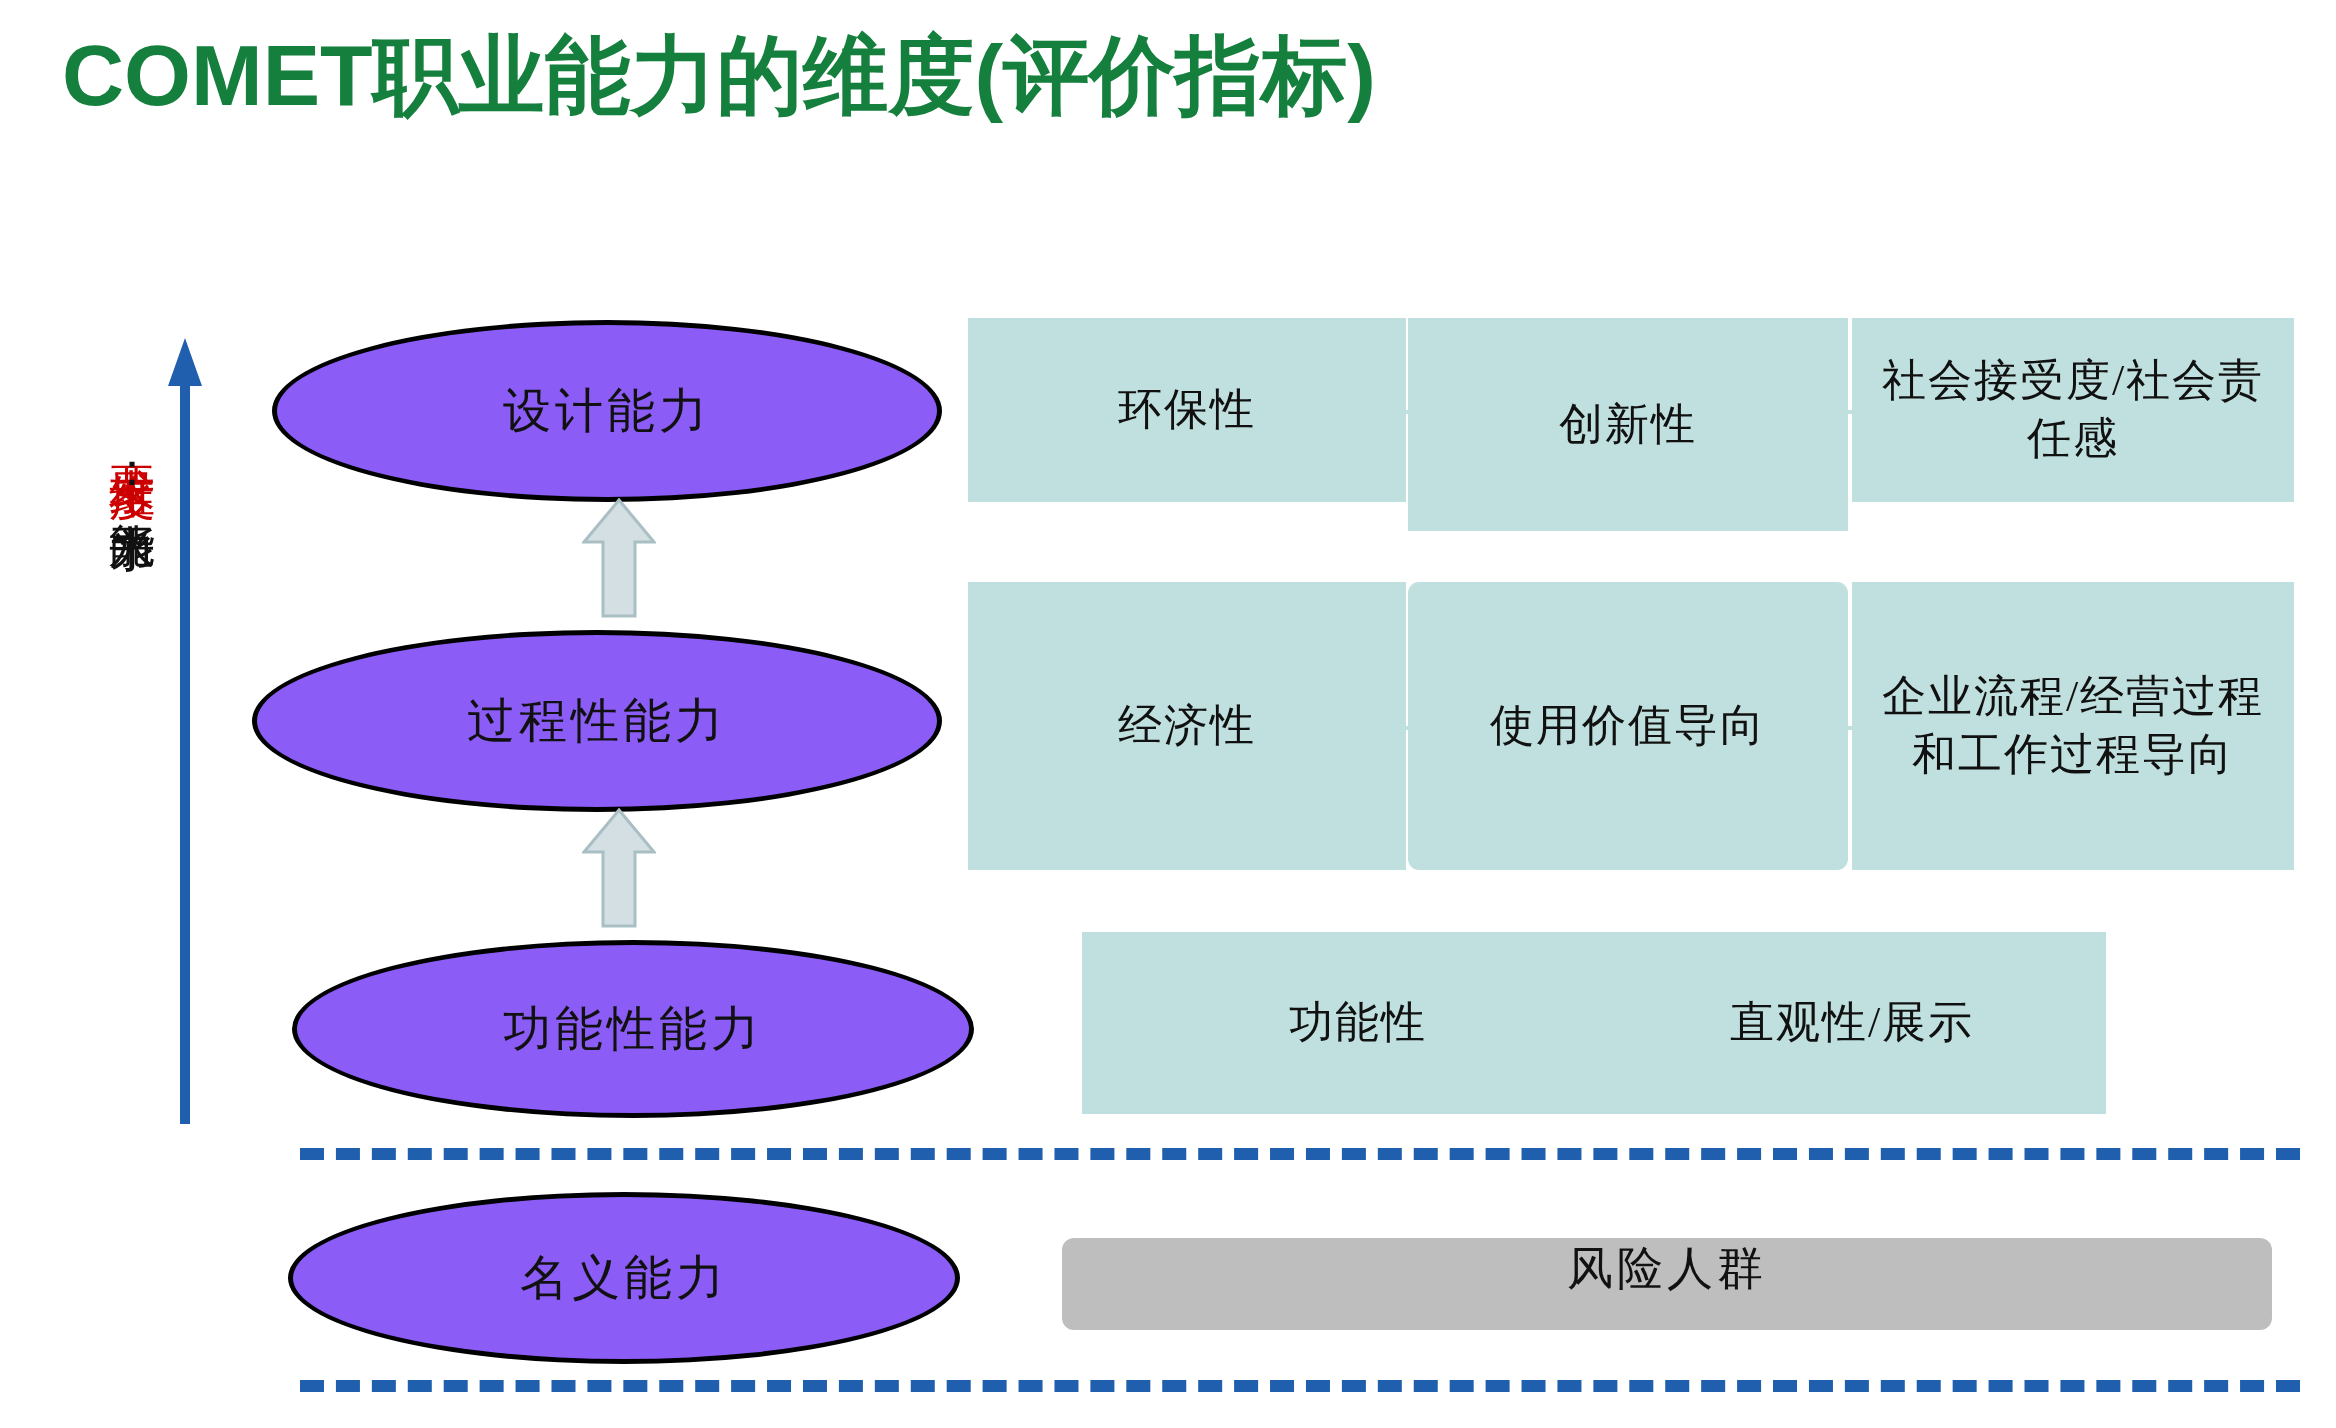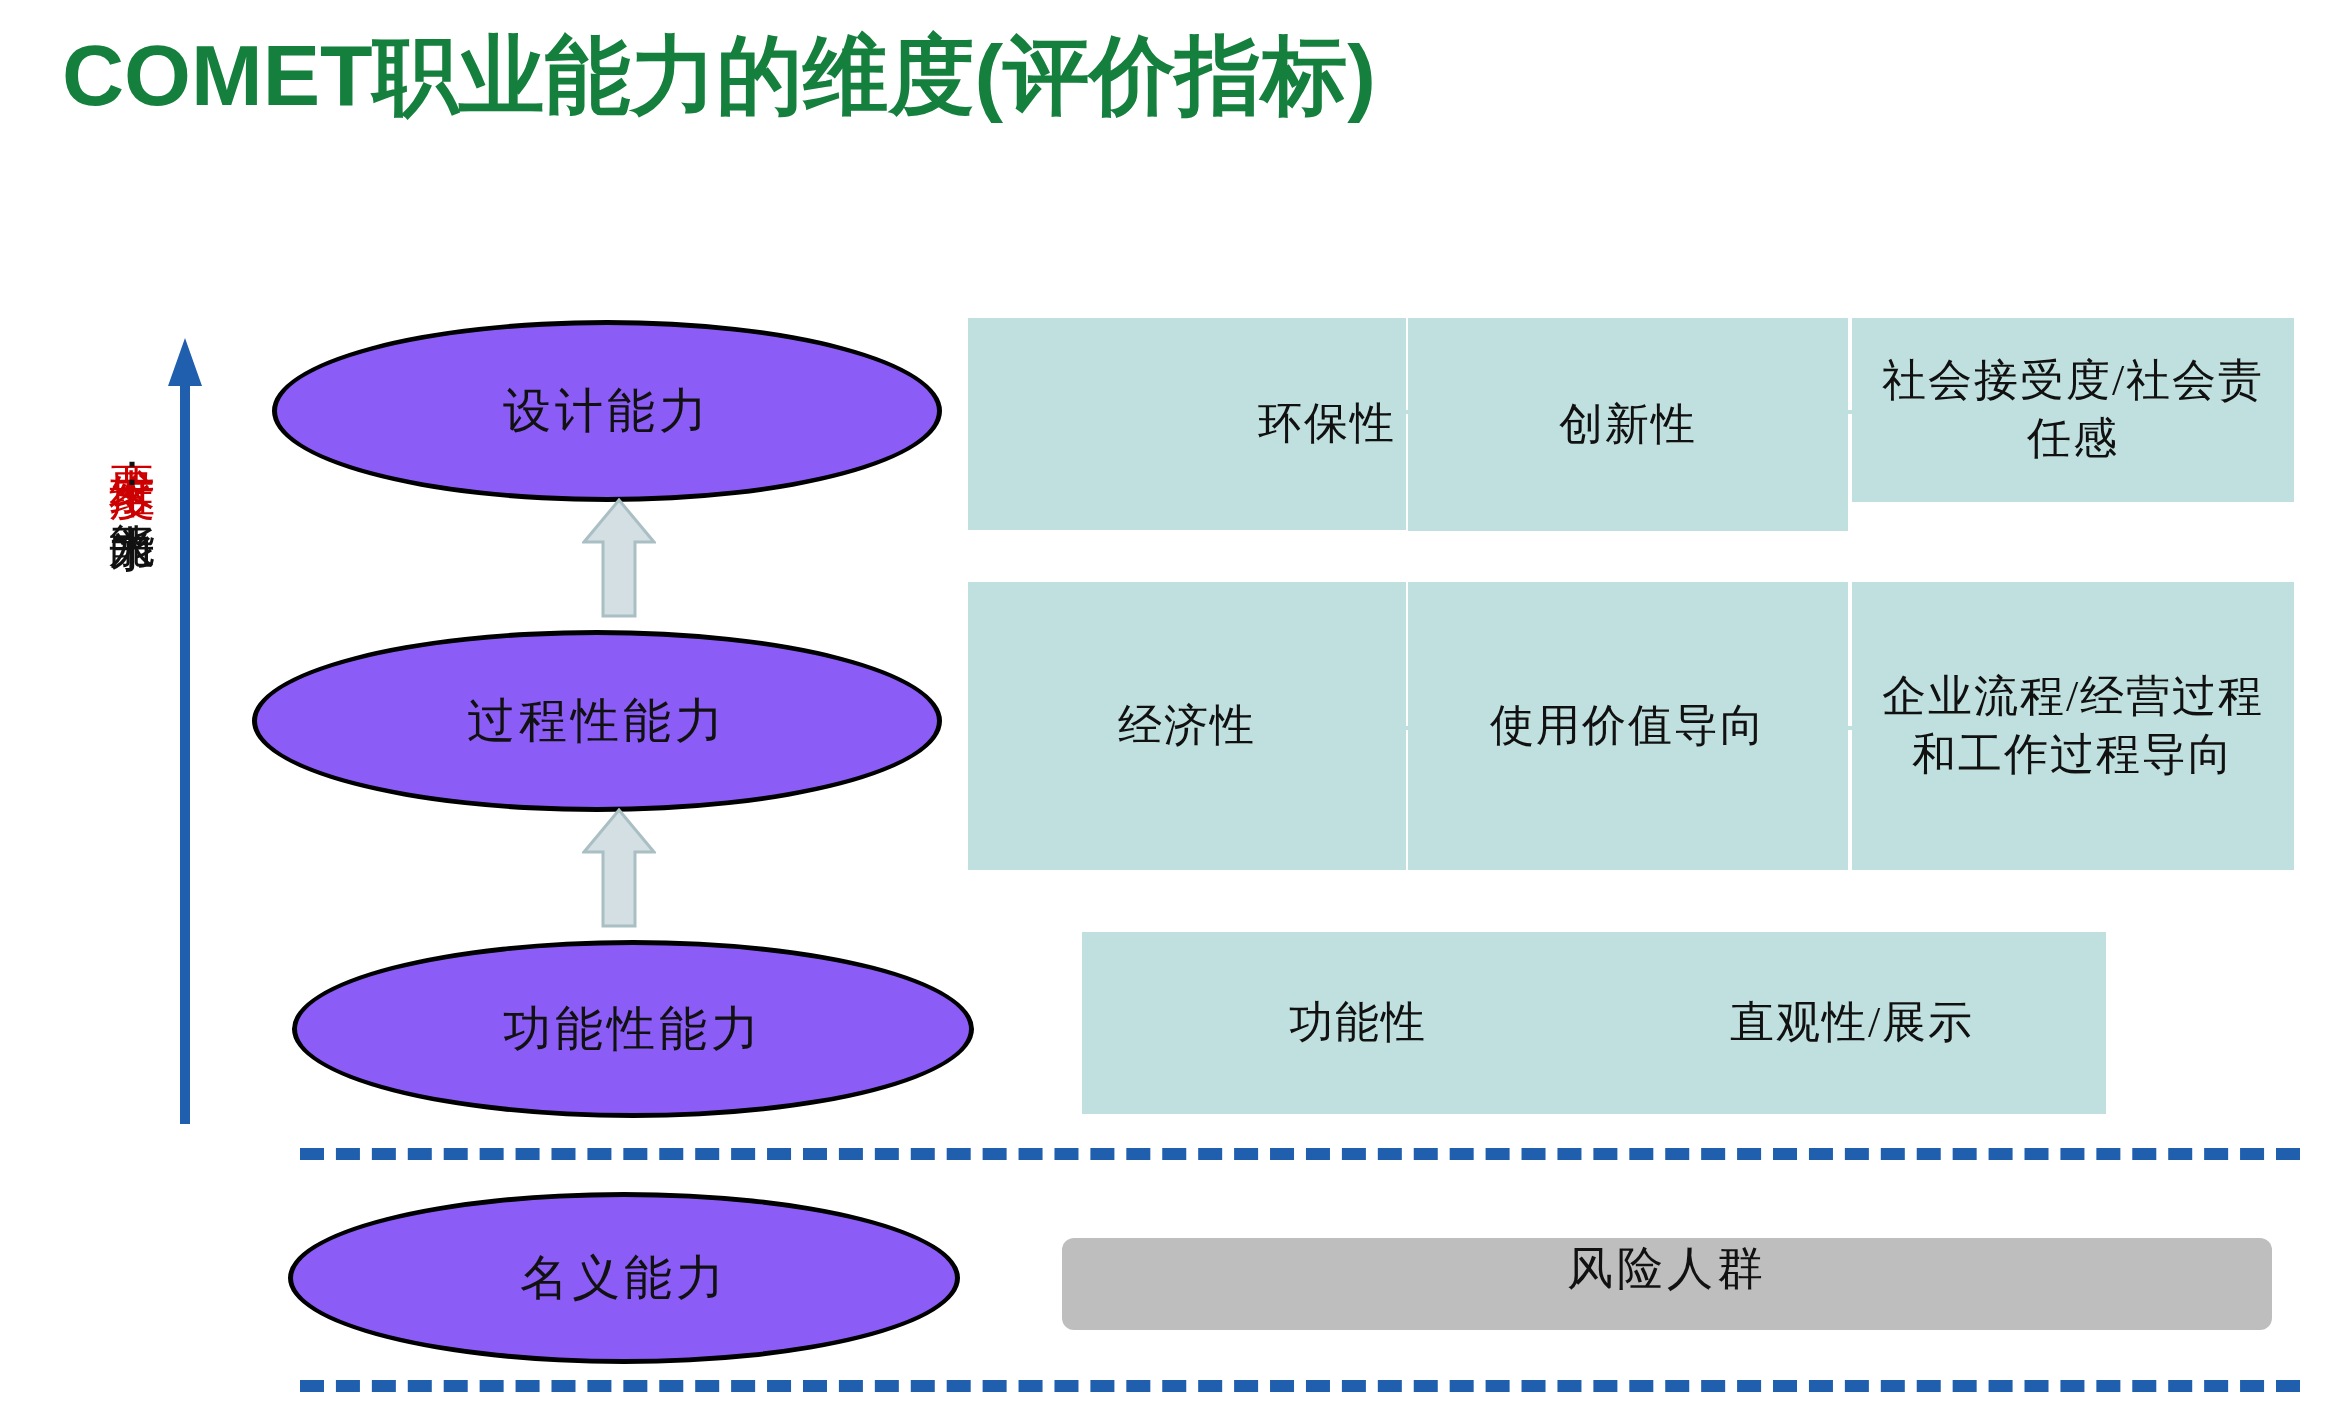--- a/index.html
+++ b/index.html
@@ -99,26 +99,26 @@
     justify-content: center;
     text-align: center;
     font-size: 44px;
     line-height: 58px;
     color: #111111;
     letter-spacing: 2px;
     box-sizing: border-box;
     padding: 4px 10px;
   }
   
-  #box-env      { left: 968px;  top: 318px; width: 438px; height: 212px; justify-content: flex-end; }
+  #box-env      { left: 968px;  top: 318px; width: 438px; height: 184px; }
   #box-innov    { left: 1408px; top: 318px; width: 440px; height: 213px; }
   #box-social   { left: 1852px; top: 318px; width: 442px; height: 184px; }
   
   #box-econ     { left: 968px;  top: 582px; width: 438px; height: 288px; }
-  #box-usevalue { left: 1408px; top: 582px; width: 440px; height: 288px; }
+  #box-usevalue { left: 1408px; top: 582px; width: 440px; height: 288px; border-radius: 11px; }
   #box-enter    { left: 1852px; top: 582px; width: 442px; height: 288px; justify-content: flex-end; }
   
   #box-func     { left: 1082px; top: 932px; width: 552px; height: 182px; }
   #box-intu     { left: 1598px; top: 932px; width: 508px; height: 182px; }
 
   
   .connector {
     position: absolute;
     height: 4px;
     background: #BFE0DE;

